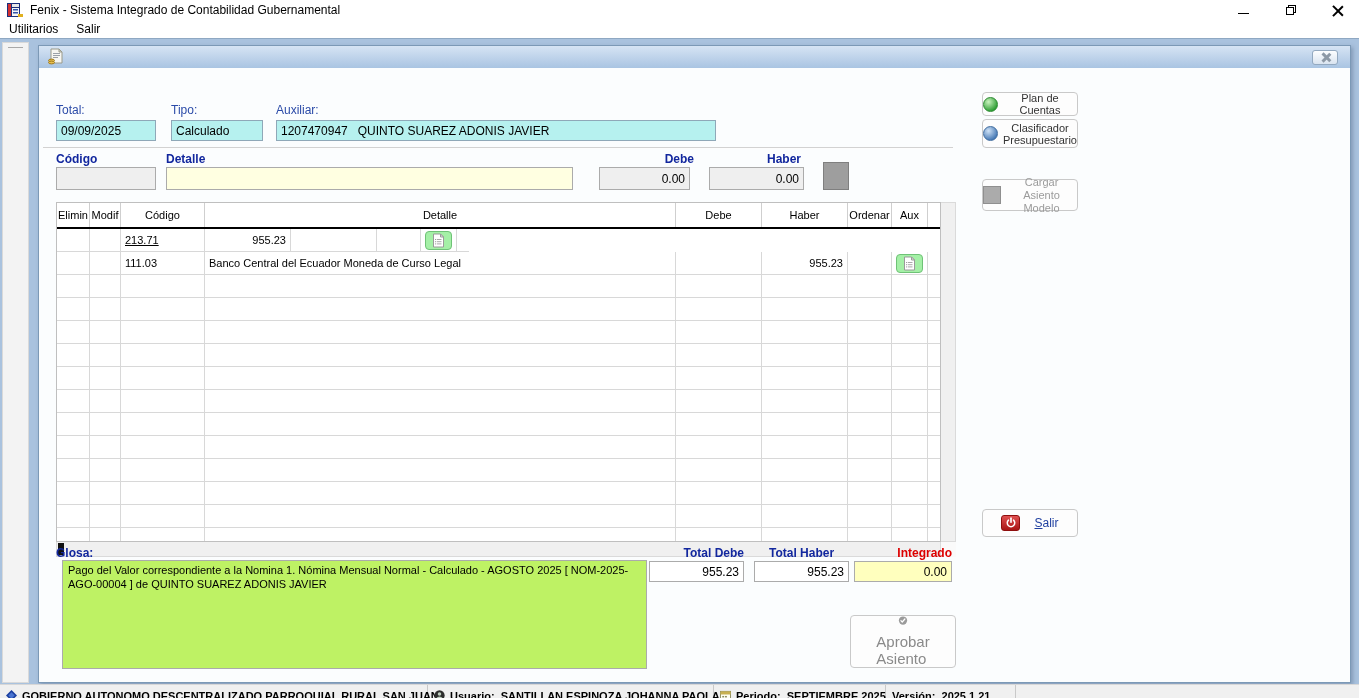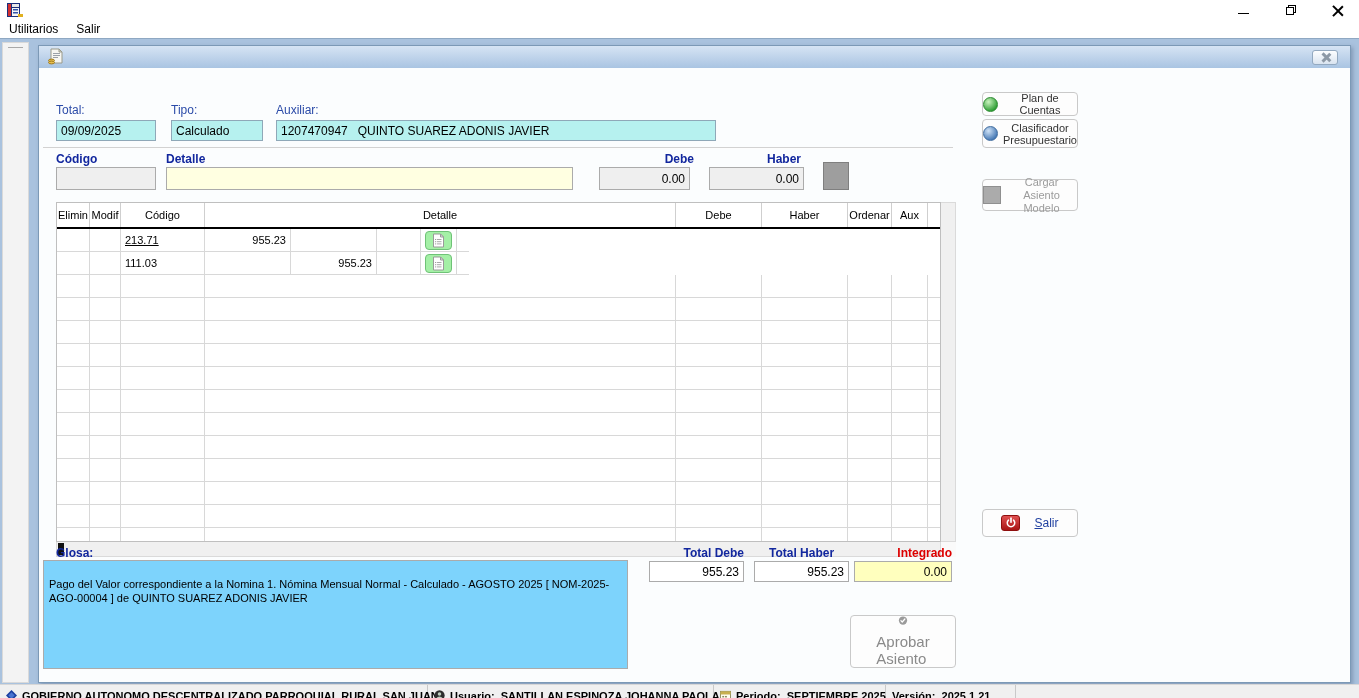--- a/index.html
+++ b/index.html
@@ -69,21 +69,21 @@
   .cell-r { justify-content:flex-end; }
   .cell-c { justify-content:center; }
   .aux-btn { width:30px; height:19px; background:#A4F0A6; border:1px solid #6FC277; border-radius:4px; display:flex; align-items:center; justify-content:center; }
   .vscroll { position:absolute; left:885px; top:0; width:15px; height:340px; background:#F0F0F0; border:1px solid #DADADA; border-left:none; }
   .hscroll { position:absolute; left:0; top:340px; width:885px; height:15px; background:#F0F0F0; border:1px solid #DADADA; border-top:none; }
   .hthumb { position:absolute; left:1px; top:1px; width:6px; height:12px; background:#111; }
   .scorner { position:absolute; left:885px; top:340px; width:15px; height:15px; background:#FAFAFA; }
 
   
   .glosa-l { left:17px; top:500px; }
-  .glosa-box { left:4px; top:514px; width:585px; height:109px; background:#7dd3fc; border:1px solid #ABABAB; font-size:11px; padding:16px 5px; color:#000; line-height:14px; overflow:hidden; }
+  .glosa-box { left:23px; top:514px; width:585px; height:109px; background:#bef264; border:1px solid #ABABAB; font-size:11px; padding:2px 5px; color:#000; line-height:14px; overflow:hidden; }
   .tot-l { top:500px; text-align:right; }
   .td-l { left:610px; width:95px; } .th-l { left:715px; width:95px;text-align:center; }
   .dif-l { left:815px; width:98px; color:#DD0000; }
   .tot-f { top:515px; height:21px; background:#FFFFFF; border-color:#ABABAB; font-size:12px; }
   .td-f { left:610px; width:95px; } .th-f { left:715px; width:95px; }
   .dif-f { left:815px; width:98px; background:#FFFFBE; }
 
   
   .btn { background:#FDFDFD; border:1px solid #C9C9C9; border-radius:4px; display:flex; align-items:center; justify-content:center; gap:5px; font-size:11px; color:#333; text-align:center; }
   .accel::first-letter { text-decoration:underline; }
@@ -111,20 +111,21 @@
 <div class="abs titlebar">
   <svg class="abs app-icon" viewBox="0 0 16 16">
     <rect x="0" y="1" width="13" height="14" fill="#1B2E7A"></rect>
     <rect x="1" y="2" width="3" height="12" fill="#D43030"></rect>
     <rect x="5" y="2" width="7" height="3" fill="#E8E8E8"></rect>
     <rect x="5" y="6" width="7" height="8" fill="#F5F5F5"></rect>
     <rect x="6" y="7" width="5" height="1.5" fill="#3355AA"></rect>
     <rect x="6" y="10" width="5" height="1.5" fill="#3355AA"></rect>
     <rect x="11" y="12" width="5" height="3" fill="#E0B020"></rect>
   </svg>
+  <span class="abs title-text">Fenix - Sistema Integrado de Contabilidad Gubernamental</span>
   <div class="abs win-btn btn-min">
       <div class="min-glyph"></div>
     </div>
   <div class="abs win-btn btn-restore">
       <div class="restore-glyph">
         <div class="r1"></div>
         <div class="r2"></div>
       </div>
     </div>
   <div class="abs win-btn btn-close">
@@ -211,20 +212,21 @@
                     <rect x="5" y="10.4" width="4.5" height="1" fill="#aaa"></rect>
                   </svg>
                 </div>
               </div>
               <div class="gcell" style="width: 12px; border-right: none;"></div>
             </div>
             <div class="grow">
               <div class="gcell cell-c" style="width: 33px;"></div>
               <div class="gcell cell-c" style="width: 31px;"></div>
               <div class="gcell " style="width: 84px;">111.03</div>
+              <div class="gcell " style="width: 471px;">Banco Central del Ecuador Moneda de Curso Legal</div>
               <div class="gcell cell-r" style="width: 86px;"></div>
               <div class="gcell cell-r" style="width: 86px;">955.23</div>
               <div class="gcell cell-c" style="width: 44px;"></div>
               <div class="gcell cell-c" style="width: 36px;">
                 <div class="aux-btn">
                   <svg width="13" height="15" viewBox="0 0 13 15">
                     <path d="M1.5 1h7l3 3v10h-10z" fill="#fff" stroke="#9a9a9a"></path>
                     <path d="M8.5 1l3 3h-3z" fill="#e8e8e8" stroke="#9a9a9a"></path>
                     <rect x="3.2" y="6" width="1" height="1" fill="#888"></rect>
                     <rect x="5" y="6" width="4.5" height="1" fill="#aaa"></rect>

